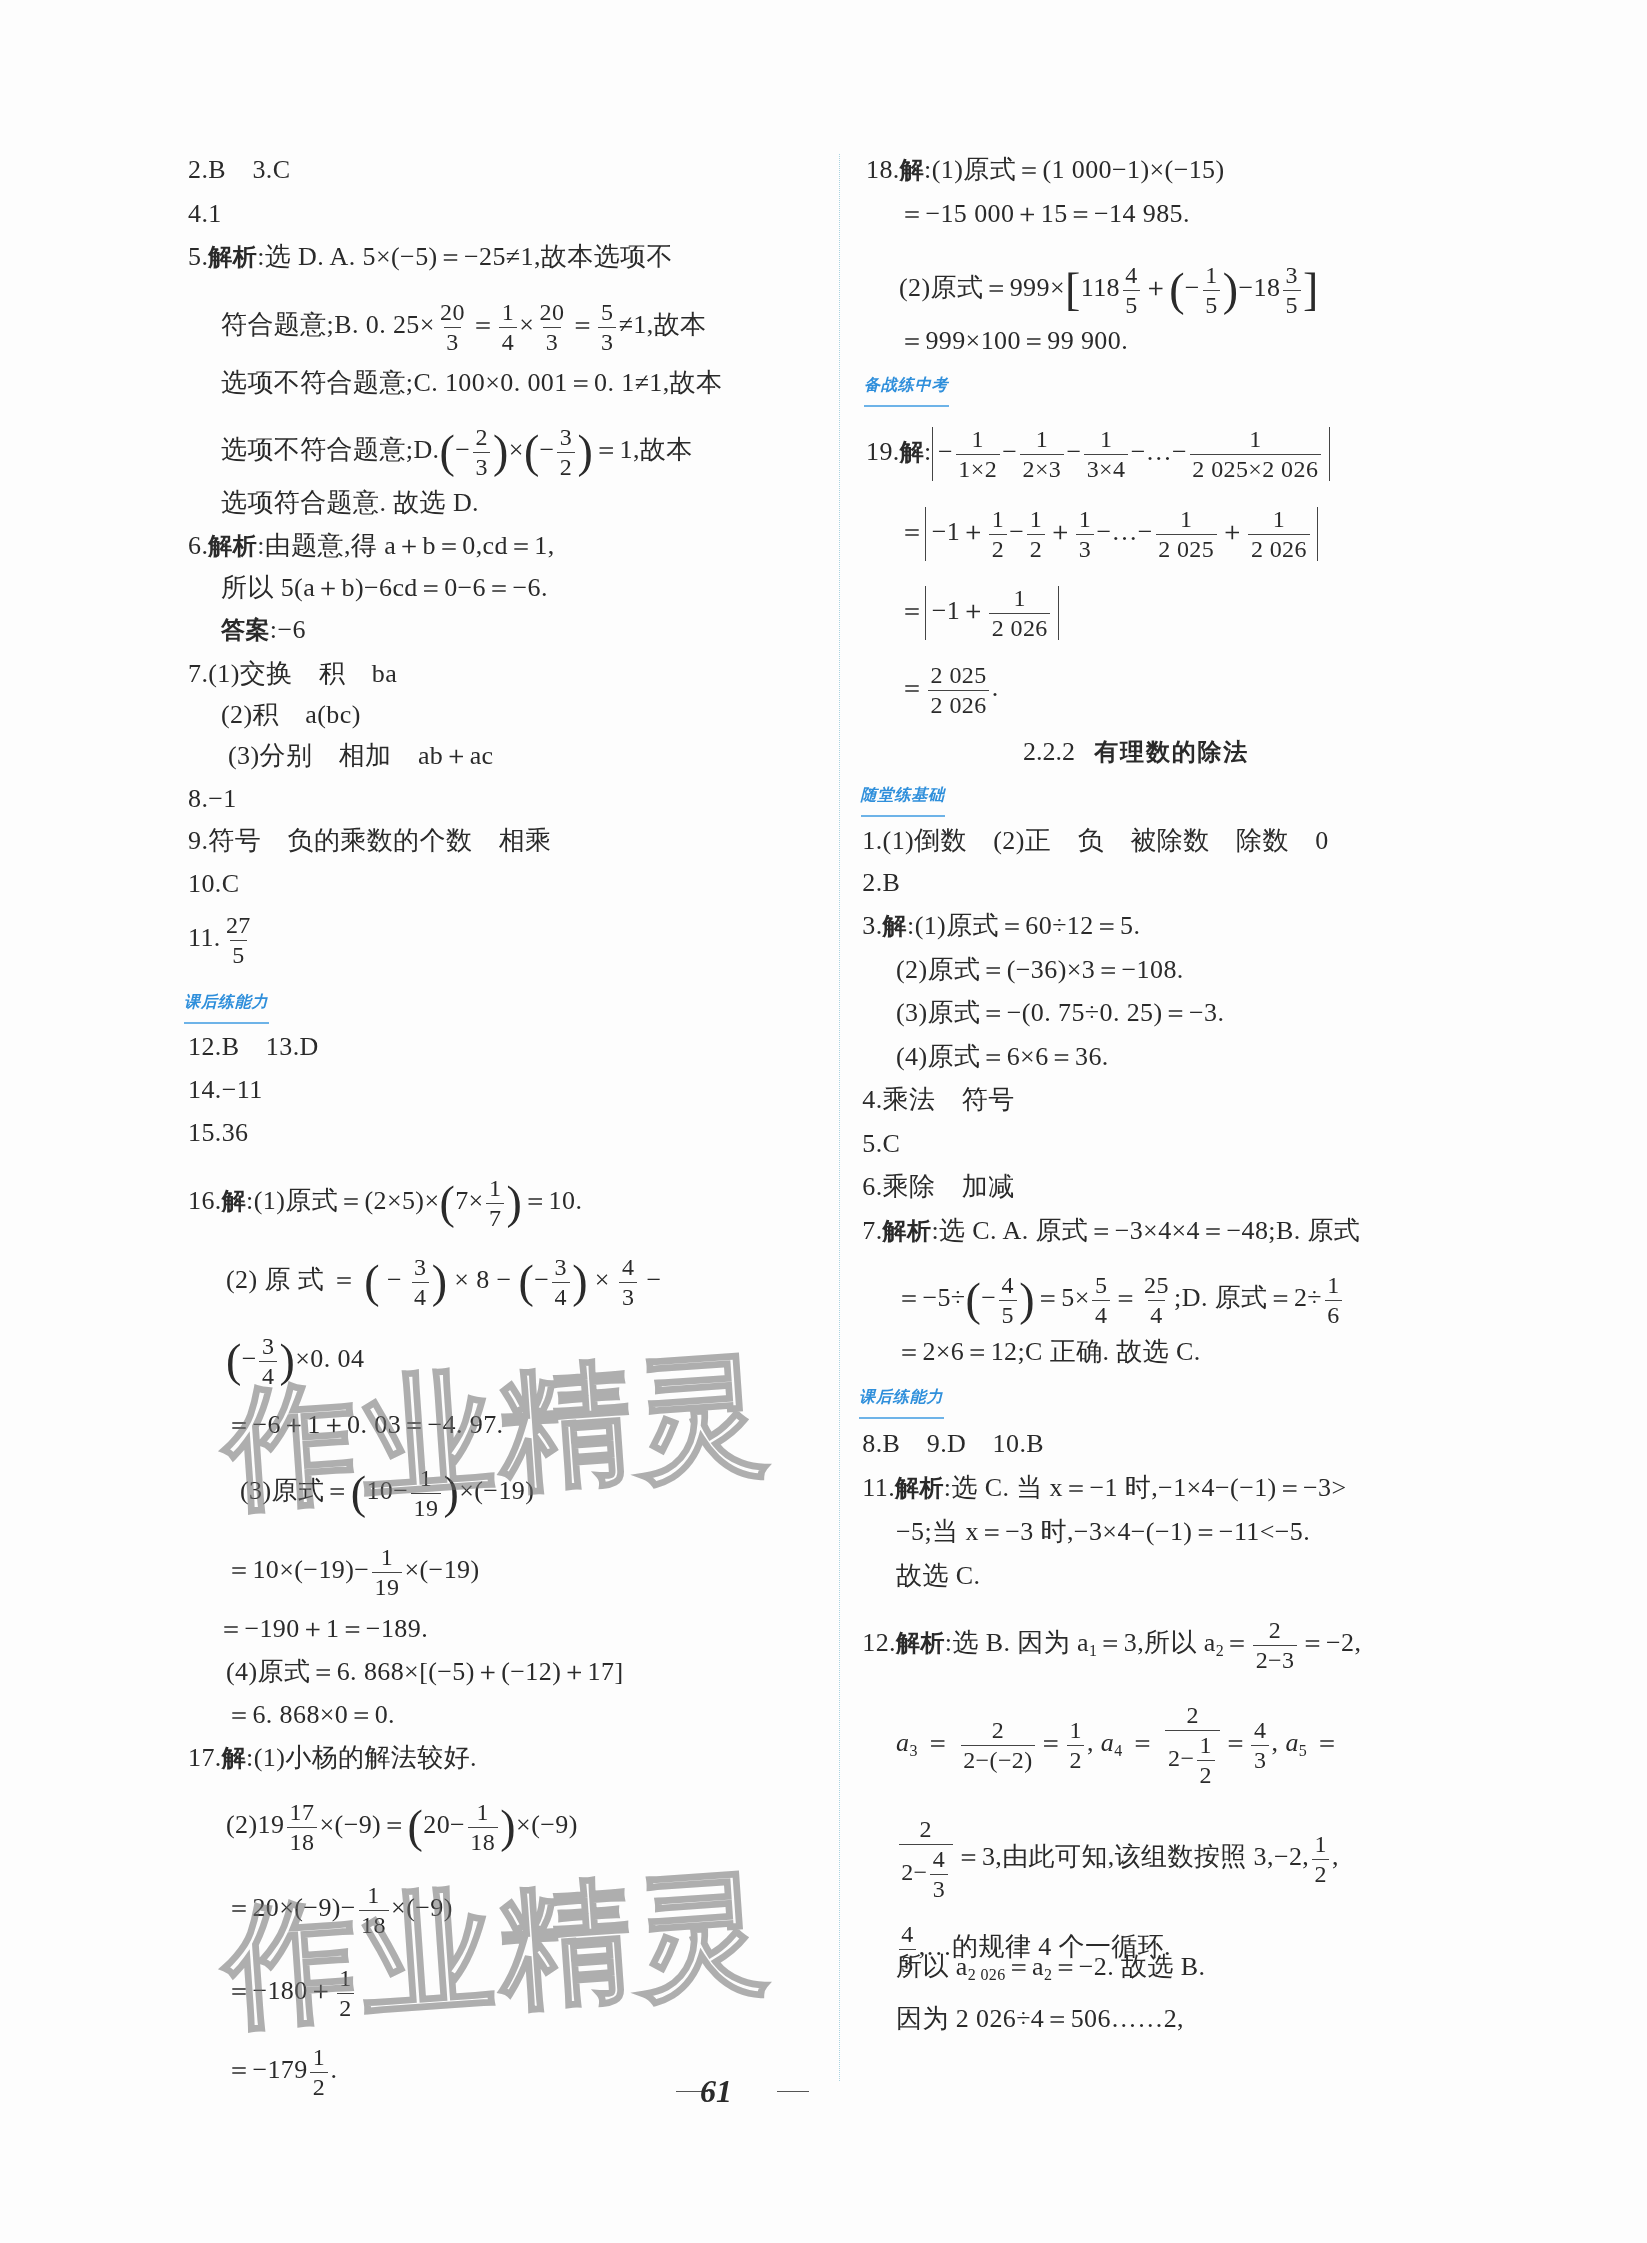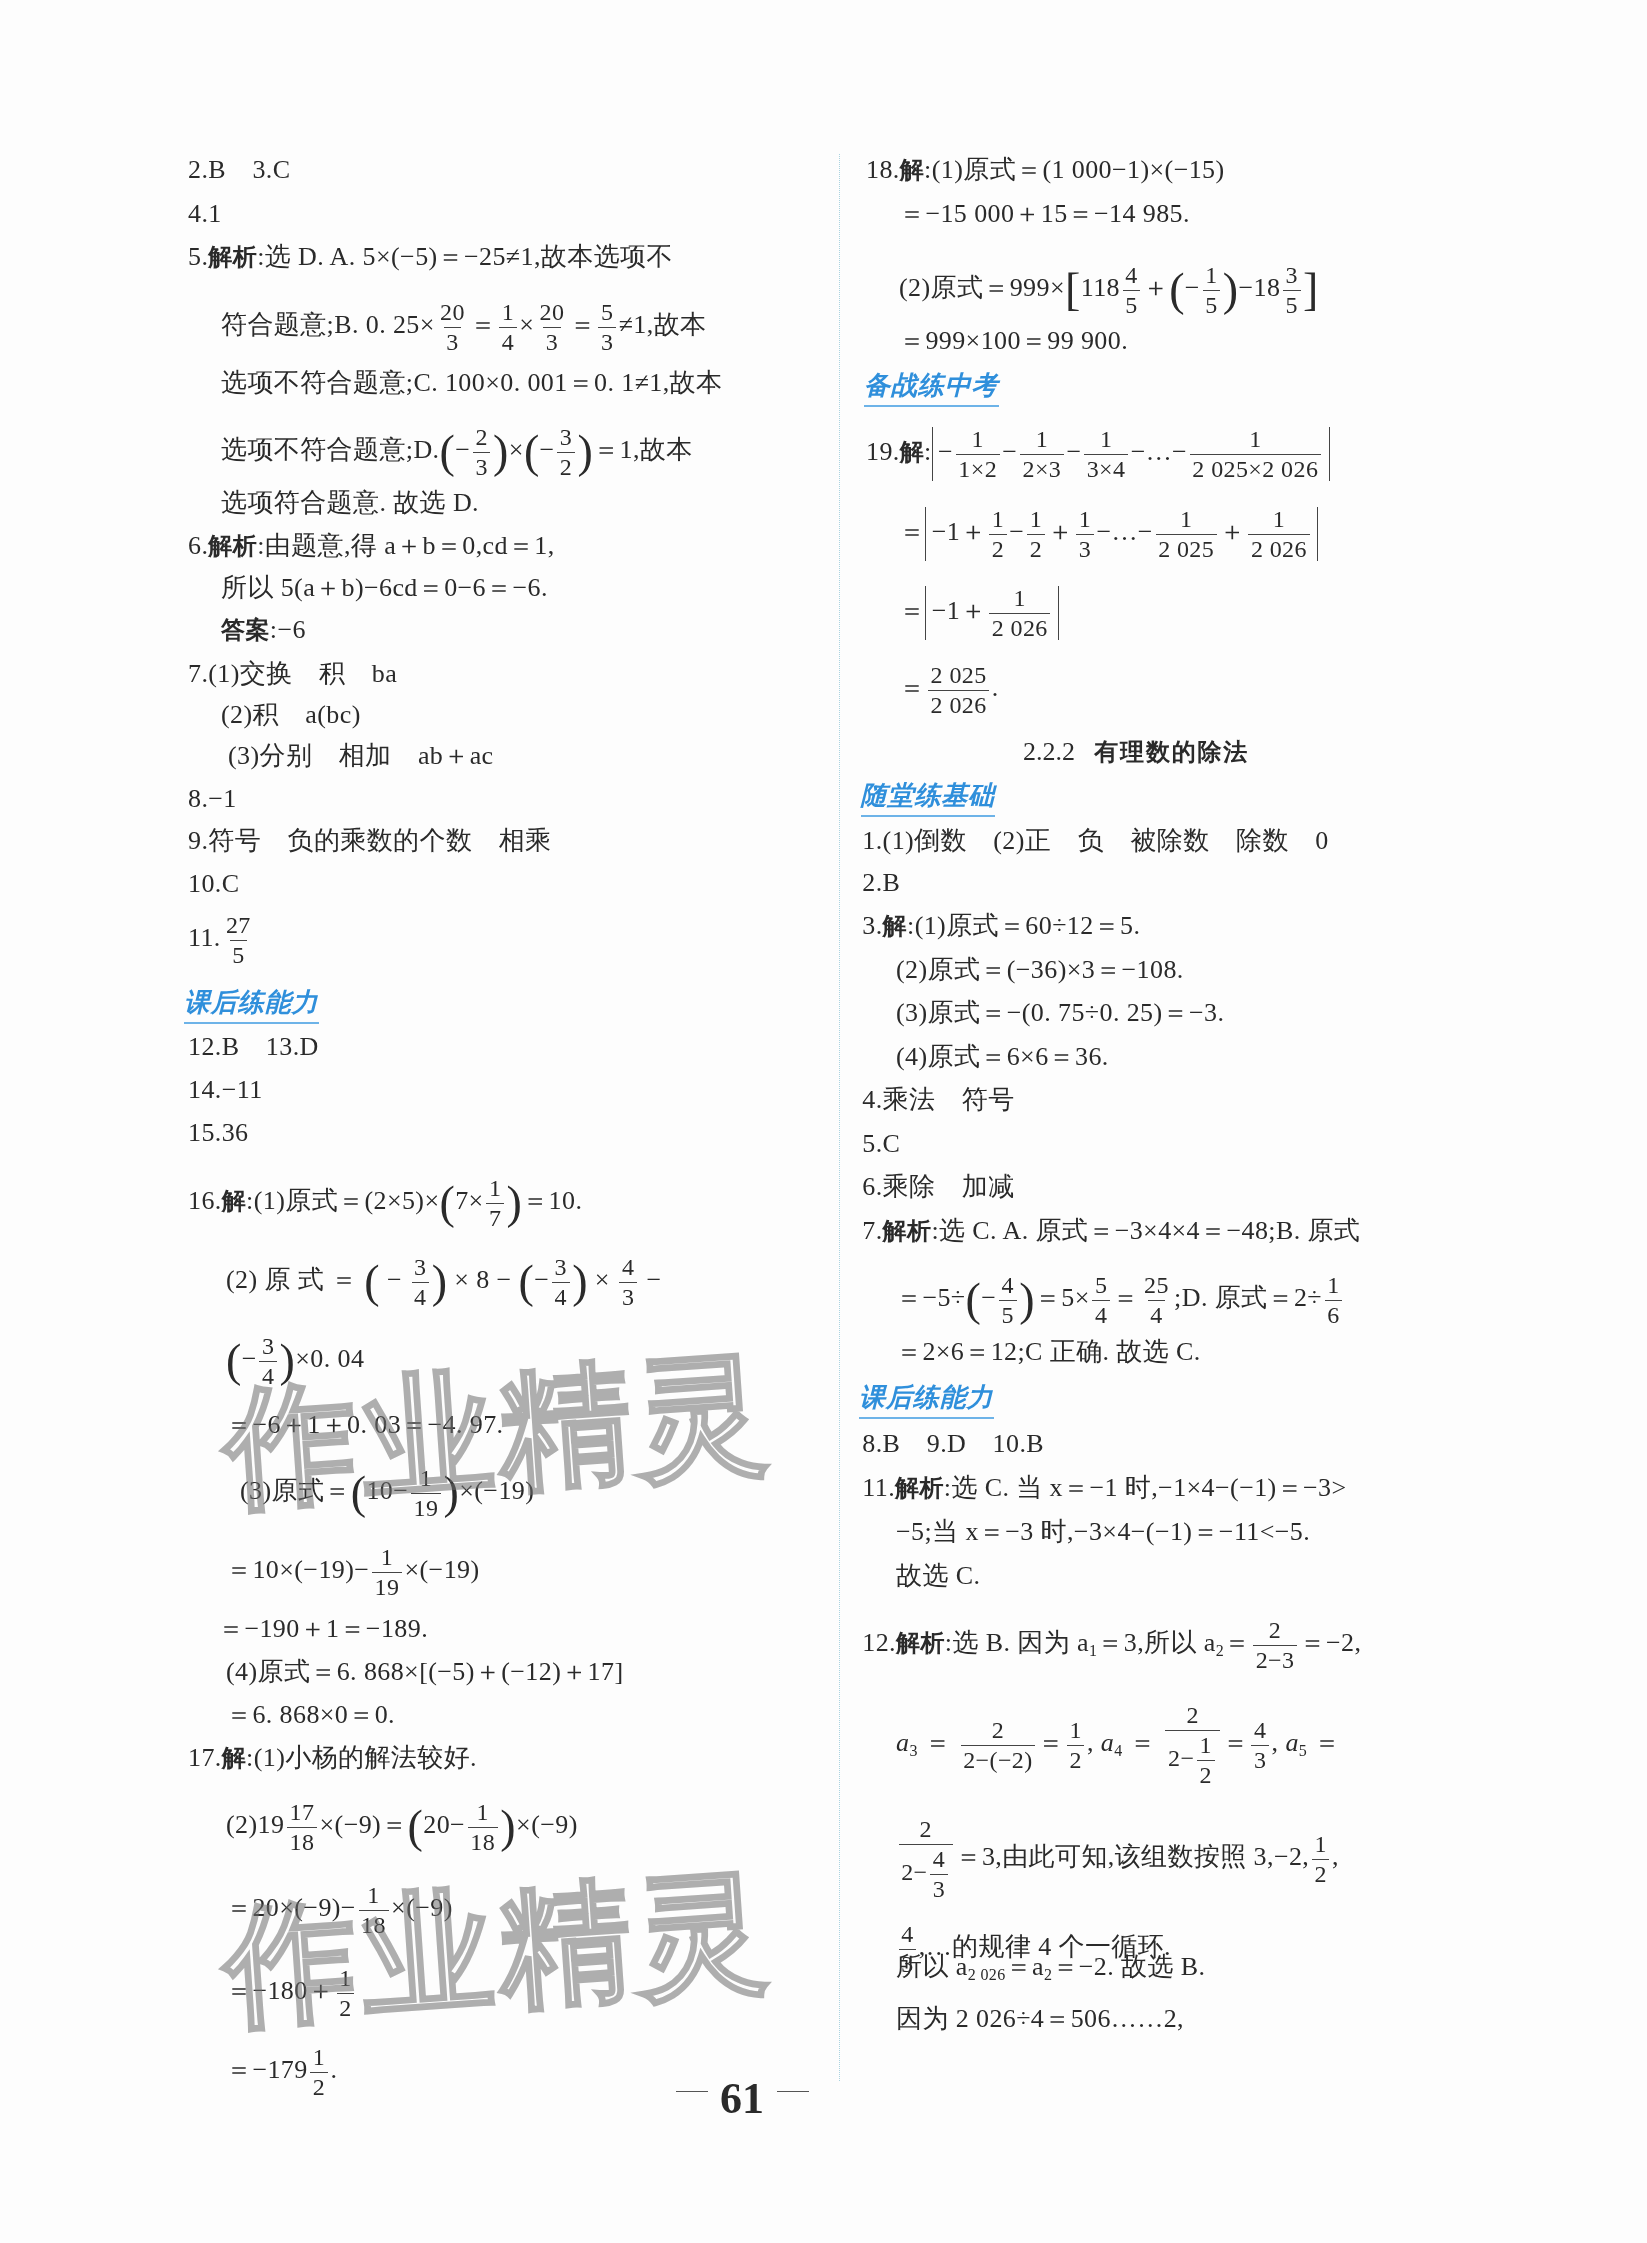--- a/index.html
+++ b/index.html
@@ -6,31 +6,31 @@
   body{width:1648px;height:2244px;background:#fdfdfd;position:relative;overflow:hidden;
        font-family:"Liberation Serif","DejaVu Serif",serif;color:#2a2a2a;}
   .col{position:absolute;top:0;}
   .col-left{left:0;width:834px;}
   .col-right{left:843px;width:805px;}
   .divider{position:absolute;left:839px;top:154px;height:1927px;border-left:1.8px dotted #a9d3e0;}
   .ln{position:absolute;font-size:26px;line-height:32px;white-space:nowrap;letter-spacing:0.4px;}
   .b{font-family:"DejaVu Sans","Liberation Sans",sans-serif;font-weight:bold;font-size:24px;}
   .i{font-style:italic;}
   .sec{position:absolute;font-family:"DejaVu Sans","Liberation Sans",sans-serif;font-style:italic;
-       font-weight:bold;font-size:26px;color:#2f8fdb;line-height:32px;padding-bottom:3.5px;
+       font-weight:bold;font-size:16px;color:#2f8fdb;line-height:32px;padding-bottom:3.5px;
        border-bottom:2.6px double #6db3e8;letter-spacing:0.9px;}
   .h2{position:absolute;font-size:26px;line-height:32px;white-space:nowrap;}
   .h2 .t{font-family:"DejaVu Sans","Liberation Sans",sans-serif;font-weight:bold;font-size:24px;margin-left:19.3px;letter-spacing:1.8px;}
   .frac{display:inline-flex;flex-direction:column;align-items:center;vertical-align:middle;margin:0 2.6px;line-height:1;}
   .frac .n{padding:0 2.6px 2.6px;font-size:24px;}
   .frac .d{padding:2.6px 2.6px 0;border-top:1.8px solid #444;font-size:24px;}
   .big{font-size:46px;font-weight:200;vertical-align:middle;line-height:1;}
   .abs{display:inline-block;border-left:1.8px solid #444;border-right:1.8px solid #444;padding:0 5.3px;vertical-align:middle;}
   .sub{font-size:16px;vertical-align:-5.3px;}
-  .pageno{position:absolute;left:720px;top:2073px;font-size:44px;font-weight:bold;}
+  .pageno{position:absolute;left:700px;top:2073px;font-size:32px;font-weight:bold;font-style:italic;}
   .dash{position:absolute;top:2091px;width:32px;border-top:1.8px solid #555;}
   .wm{position:absolute;font-family:"DejaVu Sans","Liberation Sans",sans-serif;font-weight:bold;
       font-size:132px;color:transparent;-webkit-text-stroke:2.6px rgba(110,110,110,0.55);
       letter-spacing:5.3px;transform:rotate(-4deg);pointer-events:none;}
 </style>
 </head>
 <body>
 
 <div class="divider"></div>
 

